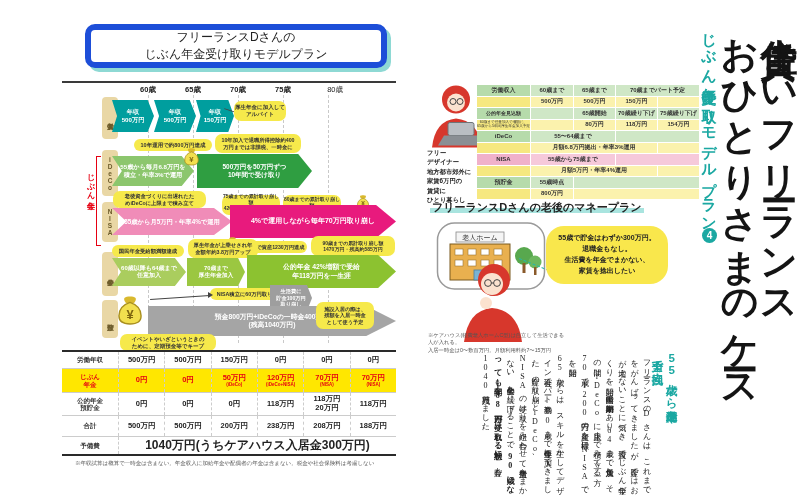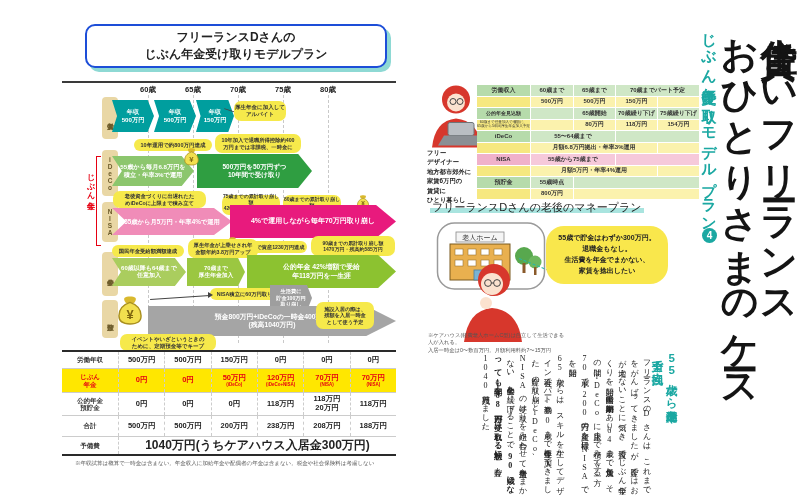--- a/index.html
+++ b/index.html
@@ -2,21 +2,21 @@
 <html><head>
 <meta charset="utf-8">
 <style>
 *{margin:0;padding:0;box-sizing:border-box}
 body{font-family:"Liberation Sans",sans-serif;background:#888}
 .page{position:relative;width:800px;height:495px;background:#fff;overflow:hidden;color:#222}
 .abs{position:absolute}
 .pre{white-space:pre-line}
 .ctr{display:flex;align-items:center;justify-content:center;text-align:center}
 .vtext{writing-mode:vertical-rl;text-orientation:upright}
-.titlebox{border:2px solid #1d4ed8;border-radius:10px;background:#fff;box-shadow:4px 4px 0 #8ed9d4;font-weight:bold;line-height:1.45}
+.titlebox{border:6px solid #1d4ed8;border-radius:10px;background:#fff;box-shadow:4px 4px 0 #8ed9d4;font-weight:normal;line-height:1.45}
 .callout{background:#f6e94b;border-radius:7px;color:#333;line-height:1.25;font-weight:bold}
 .arrowtxt{color:#fff;font-weight:bold;line-height:1.25}
 .chv{clip-path:polygon(0 0,85% 0,100% 50%,85% 100%,0 100%,12% 50%)}
 .arw{clip-path:polygon(0 0,88% 0,100% 50%,88% 100%,0 100%)}
 .rowlab{background:#e9d7a5;border-radius:4px;color:#6b5a2a;font-weight:bold}
 .grid-l{border-left:1px dashed #c9c9c9;width:0}
 .tbl{position:absolute;left:62px;top:350px;width:334px;border-top:2px solid #2a2a2a;border-bottom:2px solid #2a2a2a;font-weight:bold}
 .trow{display:grid;grid-template-columns:56px repeat(6,1fr);border-bottom:1px solid #ccc}
 .trow:last-child{border-bottom:none}
 .tcell{border-left:1px dashed #ccc;display:flex;flex-direction:column;align-items:center;justify-content:center;text-align:center;font-size:7.5px;line-height:1.15}
@@ -38,21 +38,21 @@
 <div class="page">
 
   <div class="abs titlebox ctr pre" style="left:85px;top:24px;width:302px;height:44px;font-size:12px">フリーランスDさんの
 じぶん年金受け取りモデルプラン</div>
 
   <div class="abs" style="left:62px;top:81px;width:334px;height:2px;background:#3a3a3a"></div>
   <div class="abs" style="left:133px;top:85px;width:30px;text-align:center;font-size:7.5px;font-weight:bold">60歳</div>
   <div class="abs" style="left:178px;top:85px;width:30px;text-align:center;font-size:7.5px;font-weight:bold">65歳</div>
   <div class="abs" style="left:223px;top:85px;width:30px;text-align:center;font-size:7.5px;font-weight:bold">70歳</div>
   <div class="abs" style="left:268px;top:85px;width:30px;text-align:center;font-size:7.5px;font-weight:bold">75歳</div>
-  <div class="abs" style="left:313px;top:85px;width:30px;text-align:center;font-size:7.5px;font-weight:bold">80歳</div>
+  <div class="abs" style="left:313px;top:85px;width:30px;text-align:right;font-size:7.5px;font-weight:normal">80歳</div>
   <div class="abs grid-l" style="left:148px;top:95px;height:248px"></div>
   <div class="abs grid-l" style="left:193px;top:95px;height:248px"></div>
   <div class="abs grid-l" style="left:238px;top:95px;height:248px"></div>
   <div class="abs grid-l" style="left:283px;top:95px;height:248px"></div>
   <div class="abs grid-l" style="left:328px;top:95px;height:248px"></div>
 
   <div class="abs rowlab ctr vtext" style="left:102px;top:97px;width:16px;height:42px;font-size:6.5px">労働収入</div>
   <div class="abs rowlab ctr vtext" style="left:102px;top:150px;width:16px;height:46px;font-size:6.5px">iDeCo</div>
   <div class="abs rowlab ctr vtext" style="left:102px;top:202px;width:16px;height:40px;font-size:6.5px">NISA</div>
   <div class="abs rowlab ctr vtext" style="left:102px;top:252px;width:16px;height:44px;font-size:6.5px">公的年金</div>
@@ -252,21 +252,21 @@
     <div class="ac y" style="grid-column:span 3">月額5万円・年率4%運用</div>
     <div class="ac y"></div>
     <div class="ac gl">預貯金</div>
     <div class="ac g">55歳時点</div>
     <div class="ac g" style="grid-column:span 3"></div>
     <div class="ac yl"></div>
     <div class="ac y">800万円</div>
     <div class="ac y" style="grid-column:span 3"></div>
   </div>
 
-  <div class="abs" style="left:430px;top:200px;font-size:11px;font-weight:normal"><span class="hl">フリーランスDさんの老後のマネープラン</span></div>
+  <div class="abs" style="left:430px;top:200px;font-size:11px;font-weight:bold"><span class="hl">フリーランスDさんの老後のマネープラン</span></div>
 
   <div class="abs" style="left:436px;top:220px;width:110px;height:74px">
     <svg viewBox="0 0 110 74" width="110" height="74">
       <rect x="1.5" y="3" width="107" height="66" rx="17" fill="#fff" stroke="#9a9a9a" stroke-width="1.5"></rect>
       <rect x="14" y="24" width="60" height="36" fill="#e9b04f" stroke="#7a5b20" stroke-width="1"></rect>
       <rect x="20" y="12" width="48" height="10" fill="#f5f5f5" stroke="#888" stroke-width="0.8"></rect>
       <text x="44" y="20" font-size="7" text-anchor="middle" fill="#333">老人ホーム</text>
       <rect x="19" y="29" width="8" height="6" fill="#fff" stroke="#9a7330" stroke-width="0.6"></rect>
         <rect x="32" y="29" width="8" height="6" fill="#fff" stroke="#9a7330" stroke-width="0.6"></rect>
         <rect x="45" y="29" width="8" height="6" fill="#fff" stroke="#9a7330" stroke-width="0.6"></rect>

